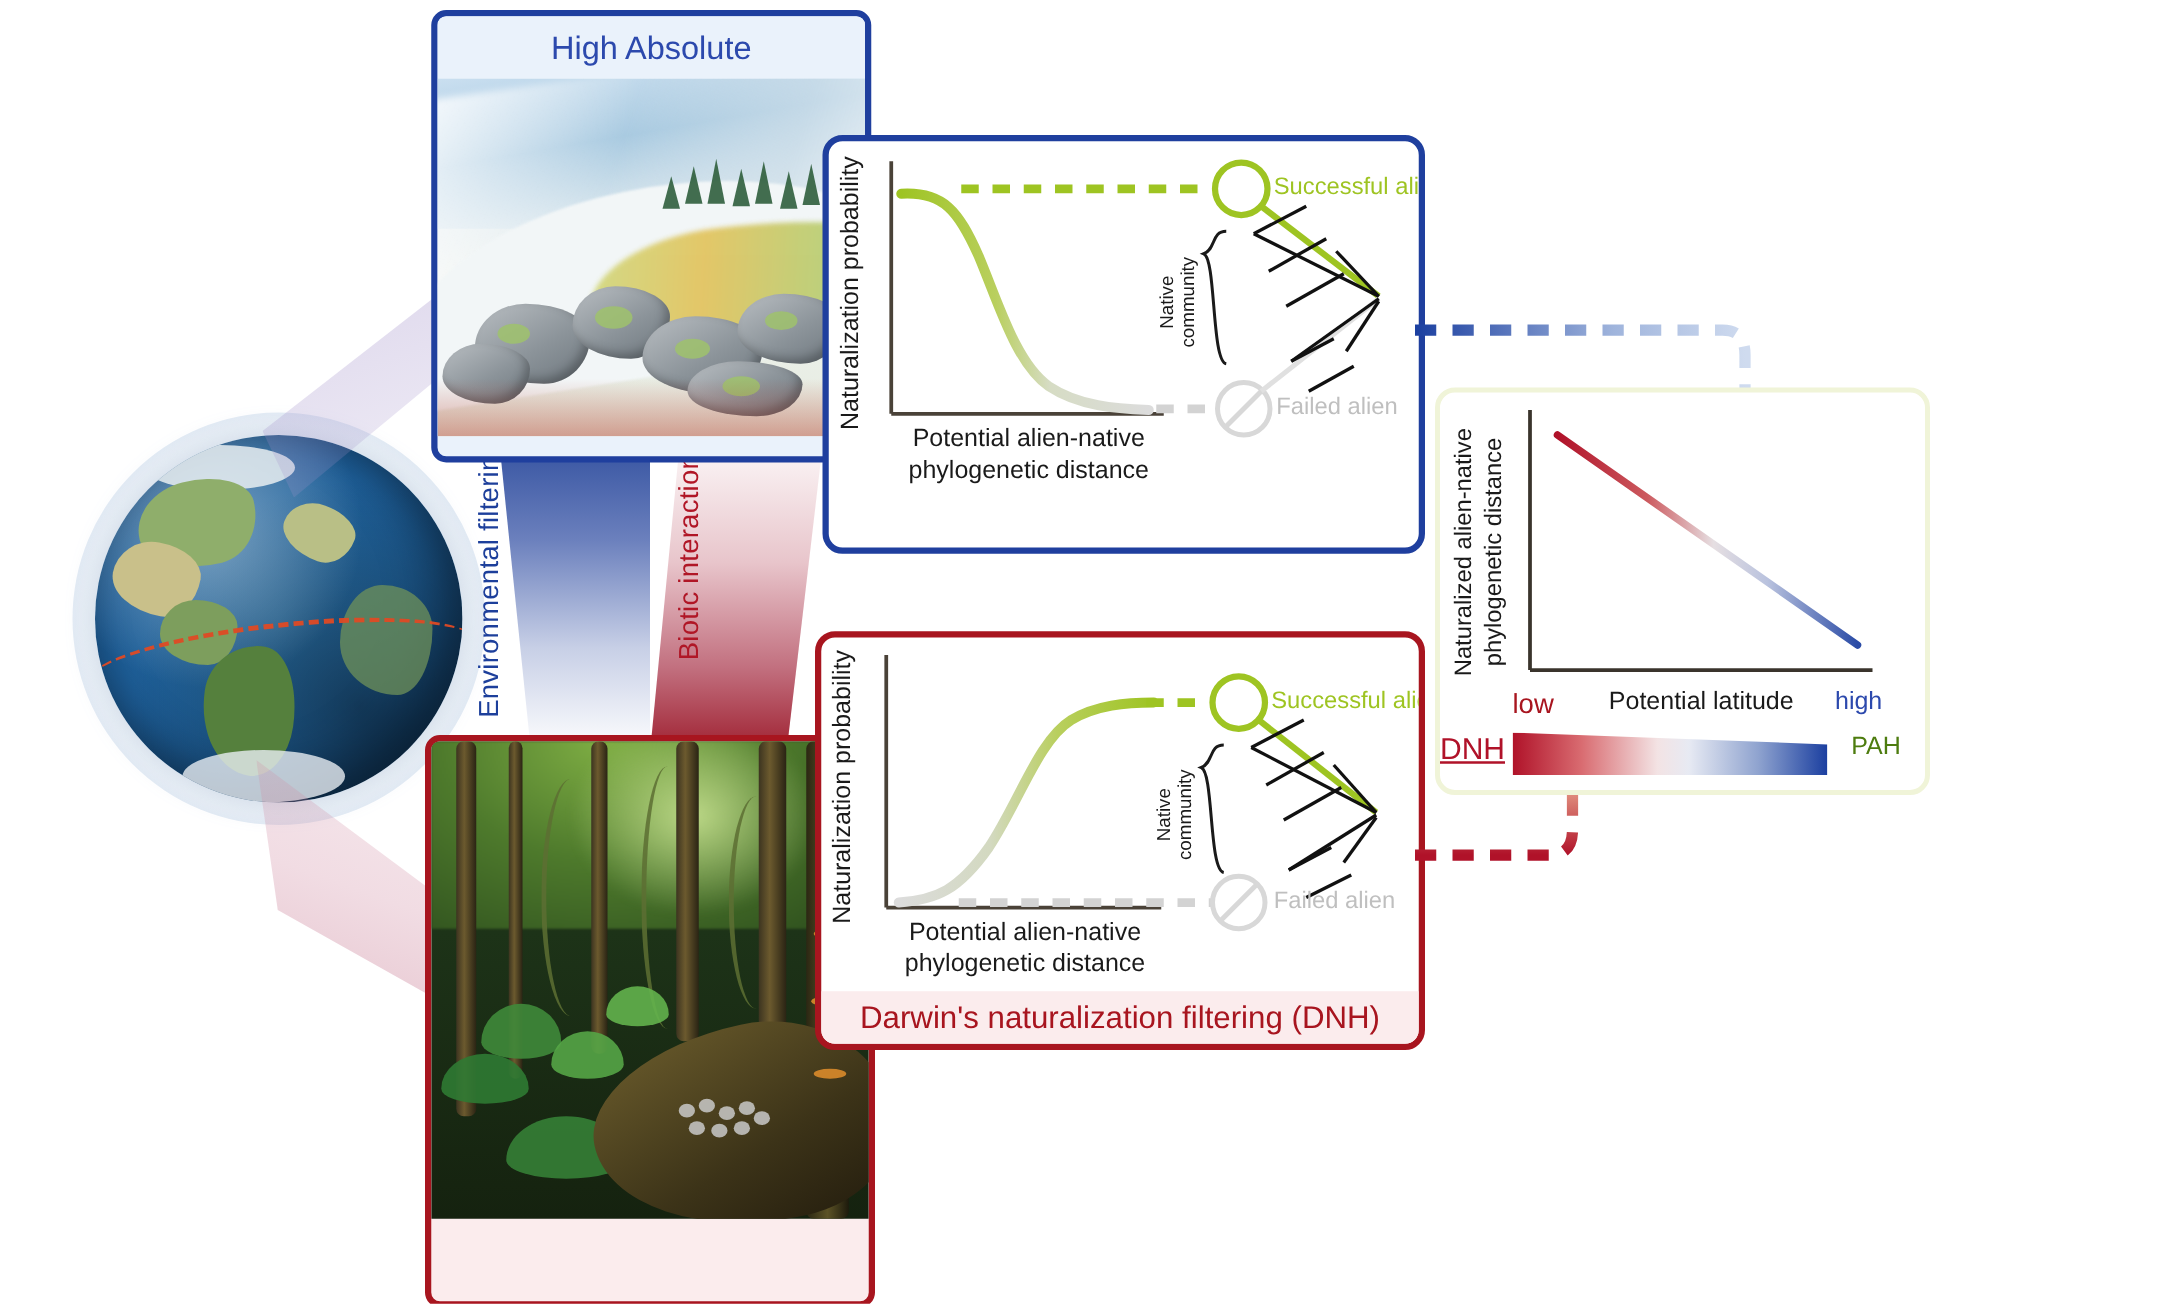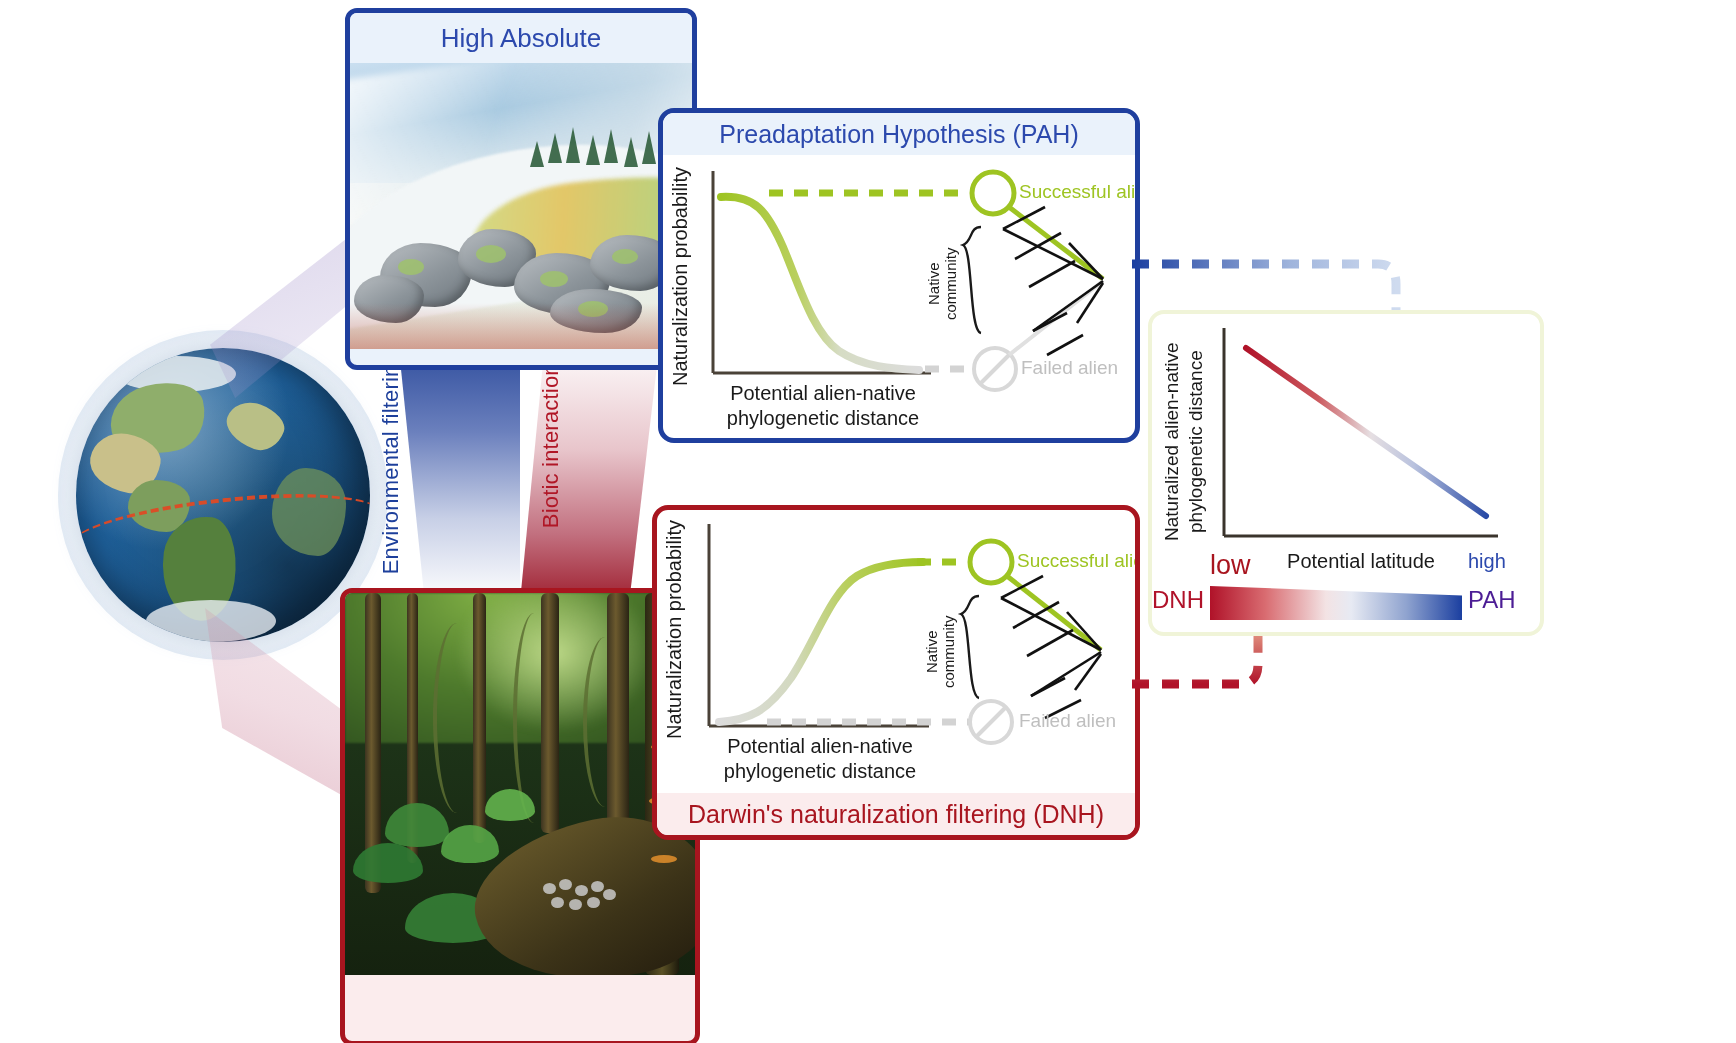--- a/index.html
+++ b/index.html
@@ -116,27 +116,27 @@
   .brace-lbl{position:absolute;writing-mode:vertical-rl;transform:rotate(180deg);
     font-size:15px;color:#1a1a1a;text-align:center;line-height:17px;}
 
   
   #summary{position:absolute;left:1148px;top:310px;width:388px;height:318px;
     border:4px solid #f0f4d8;border-radius:16px;background:#ffffff;}
   #sum-ylab{position:absolute;left:8px;top:14px;writing-mode:vertical-rl;transform:rotate(180deg);
     font-size:19px;color:#1a1a1a;text-align:center;line-height:24px;height:228px;}
   #sum-xlab{position:absolute;left:104px;top:236px;width:210px;text-align:center;
     font-size:20px;color:#1a1a1a;}
-  #sum-low{position:absolute;left:58px;top:236px;font-size:27px;color:#a8151f;}
+  #sum-low{position:absolute;left:58px;top:236px;font-size:22px;color:#a8151f;}
   #sum-high{position:absolute;left:316px;top:236px;font-size:20px;color:#2c49ad;}
   #grad-bar{position:absolute;left:58px;top:272px;width:252px;height:34px;
     background:linear-gradient(90deg,#b01229 0%,#d96c71 22%,#f3e3e4 46%,#e7eaf3 56%,#8fa3cf 78%,#1b3fa0 100%);
     clip-path:polygon(0 0,100% 28%,100% 100%,0 100%);}
-  #grad-dnh{position:absolute;left:0px;top:272px;font-size:24px;color:#b01229;}
-  #grad-pah{position:absolute;left:316px;top:272px;font-size:24px;color:#4c1d95;}
+  #grad-dnh{position:absolute;left:0px;top:272px;font-size:24px;color:#b01229;text-decoration:underline;}
+  #grad-pah{position:absolute;left:329px;top:272px;font-size:20px;color:#4d7c0f;}
 
   
   .link{position:absolute;}
 </style>
 </head>
 <body>
 
 <div id="globe-wrap" class="abs">
   <div id="globe-halo"></div>
   <div id="globe">
@@ -222,21 +222,20 @@
     </div>
     <div class="shelf" style="left:306px;top:150px;"></div>
     <div class="shelf" style="left:308px;top:176px;"></div>
     <div class="shelf" style="left:304px;top:204px;"></div>
     <div class="shelf" style="left:310px;top:232px;"></div>
     <div class="shelf" style="left:306px;top:262px;"></div>
   </div>
 </div>
 
 <div class="hyp" id="pah">
-  <div class="hyp-title" id="pah-title">Preadaptation Hypothesis (PAH)</div>
   <div class="hyp-body">
 
     <div class="ylab" style="left:6px;top:12px;">Naturalization probability</div>
 
     <svg width="472" height="283" style="position:absolute;left:0;top:0;">
       <defs>
         <linearGradient id="pahGrad" x1="0" y1="0" x2="1" y2="0">
           <stop offset="0%" stop-color="#9ec422"></stop>
           <stop offset="38%" stop-color="#b9cf5e"></stop>
           <stop offset="60%" stop-color="#d6dcc4"></stop>

